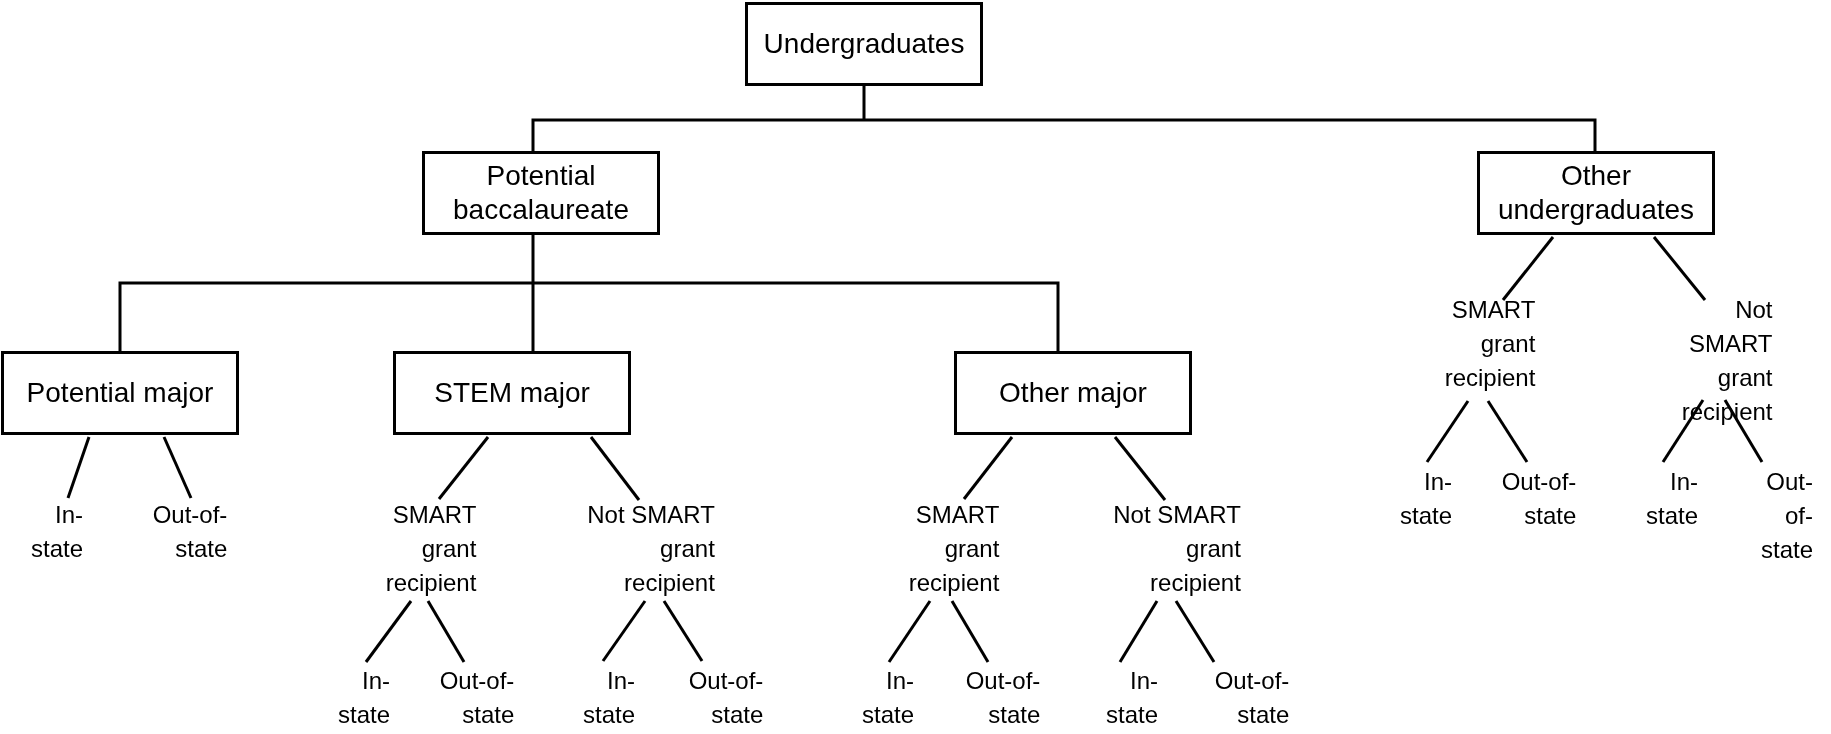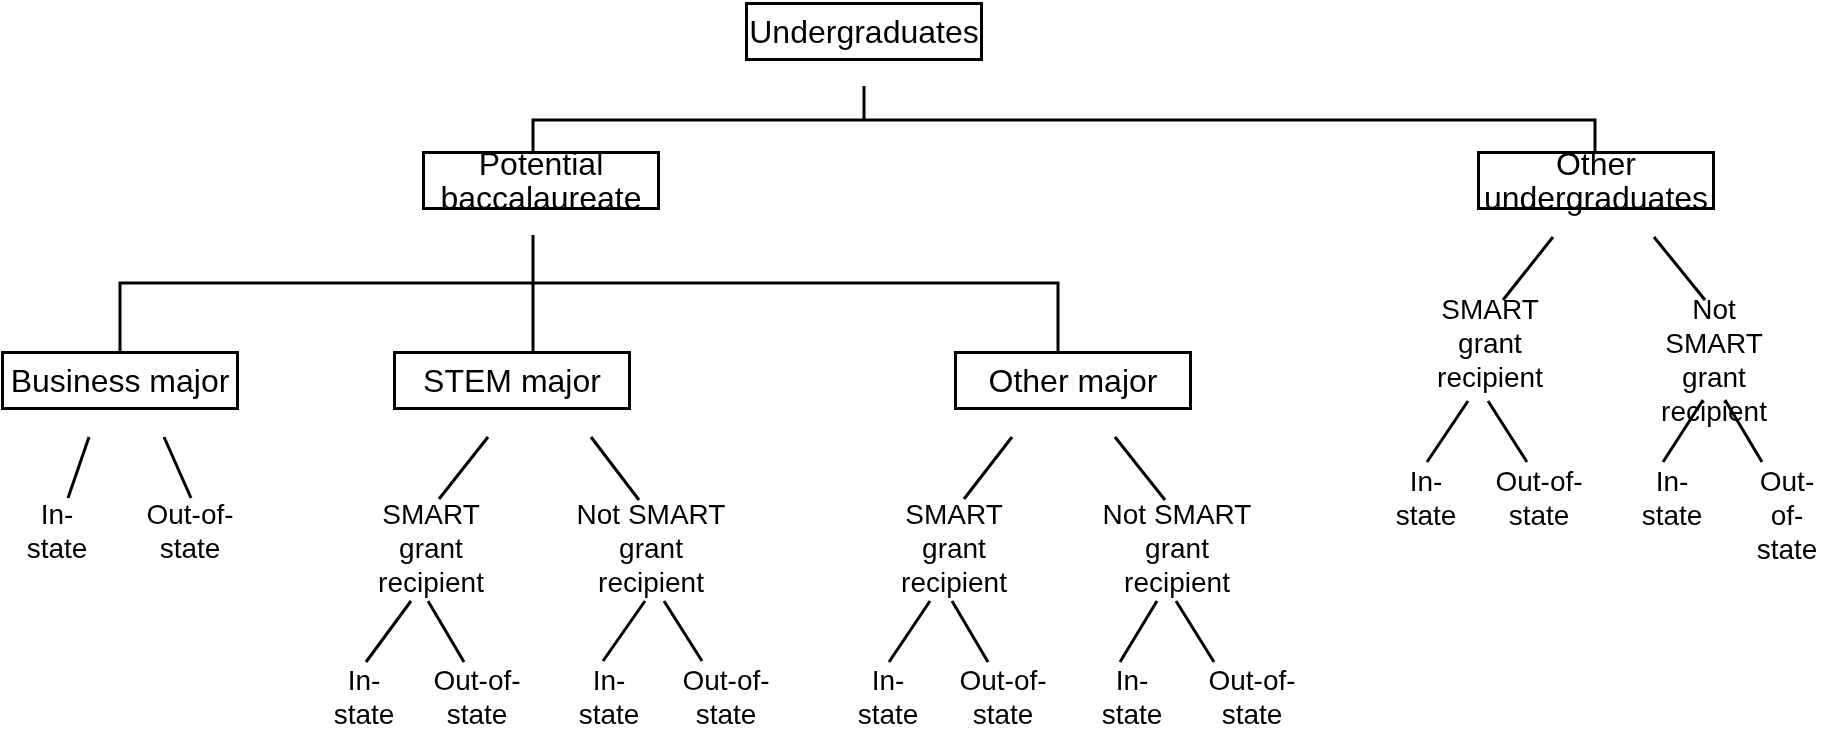--- a/index.html
+++ b/index.html
@@ -18,37 +18,37 @@
   }
   #lines {
     position: absolute;
     left: 0;
     top: 0;
   }
   .node-box {
     position: absolute;
     box-sizing: border-box;
     width: 238px;
-    height: 59px;
+    height: 84px;
     border: 3px solid #000000;
     background: #ffffff;
     display: flex;
     align-items: center;
     justify-content: center;
     text-align: center;
     white-space: pre-line;
-    font-size: 32px;
+    font-size: 28px;
     line-height: 34px;
   }
   .leaf-label {
     position: absolute;
     transform: translateX(-50%);
-    text-align: center;
+    text-align: right;
     white-space: pre-line;
-    font-size: 28px;
+    font-size: 24px;
     line-height: 34px;
   }
 </style>
 </head>
 <body>
 
 <div id="canvas">
 
   <svg id="lines" width="1831" height="734" viewBox="0 0 1831 734" stroke="#000000" stroke-width="3" fill="none">
 
@@ -88,21 +88,21 @@
   </svg>
 
   <div class="node-box" style="left:745px; top:2px;">Undergraduates</div>
 
   <div class="node-box" style="left:414px; top:151px;margin-left:8px;">Potential
 baccalaureate</div>
 
   <div class="node-box" style="left:1477px; top:151px;">Other
 undergraduates</div>
 
-  <div class="node-box" style="left:1px; top:351px;">Business major</div>
+  <div class="node-box" style="left:1px; top:351px;">Potential major</div>
 
   <div class="node-box" style="left:393px; top:351px;">STEM major</div>
 
   <div class="node-box" style="left:940px; top:351px;margin-left:14px;">Other major</div>
 
   <div class="leaf-label" style="left:57px; top:498px;">In-
 state</div>
   <div class="leaf-label" style="left:190px; top:498px;">Out-of-
 state</div>
 

